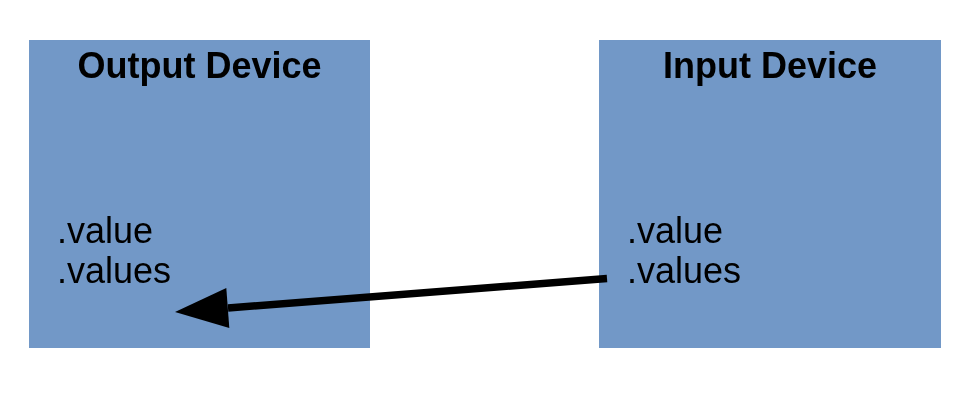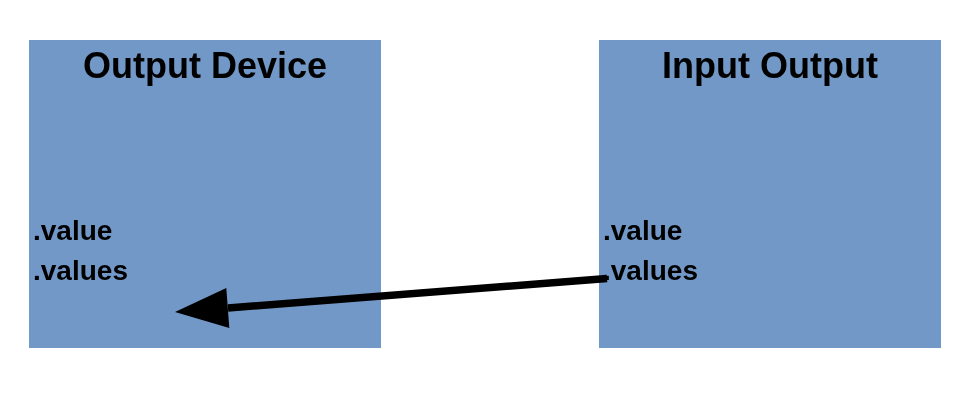--- a/index.html
+++ b/index.html
@@ -30,51 +30,50 @@
     left: 0;
     width: 100%;
     text-align: center;
     font-size: 36px;
     line-height: 40px;
     font-weight: bold;
     white-space: nowrap;
   }
   .props {
     position: absolute;
-    left: 4px;
+    left: 28px;
     top: 171px;
-    font-size: 28px;
+    font-size: 36px;
     line-height: 40px;
-    font-weight: bold;
   }
   .prop { white-space: nowrap; }
   .arrow-layer {
     position: absolute;
     left: 0;
     top: 0;
     width: 974px;
     height: 406px;
     pointer-events: none;
   }
 </style>
 </head>
 <body>
 
 <div class="canvas">
 
-  <div class="box box-output" style="background: rgb(114, 152, 199); padding-left: 11px;">
+  <div class="box box-output" style="background: rgb(114, 152, 199);">
     <div class="box-title">Output Device</div>
     <div class="props">
       <div class="prop">.value</div>
       <div class="prop">.values</div>
     </div>
   </div>
 
   <div class="box box-input" style="background: rgb(114, 152, 199);">
-    <div class="box-title">Input Output</div>
+    <div class="box-title">Input Device</div>
     <div class="props">
       <div class="prop">.value</div>
       <div class="prop">.values</div>
     </div>
   </div>
 
   <svg class="arrow-layer" viewBox="0 0 974 406">
     <line x1="607" y1="278.5" x2="228" y2="308" stroke="#000000" stroke-width="7.5"></line>
     <polygon points="175,312 226.3,288.1 229.3,327.9" fill="#000000"></polygon>
   </svg>

